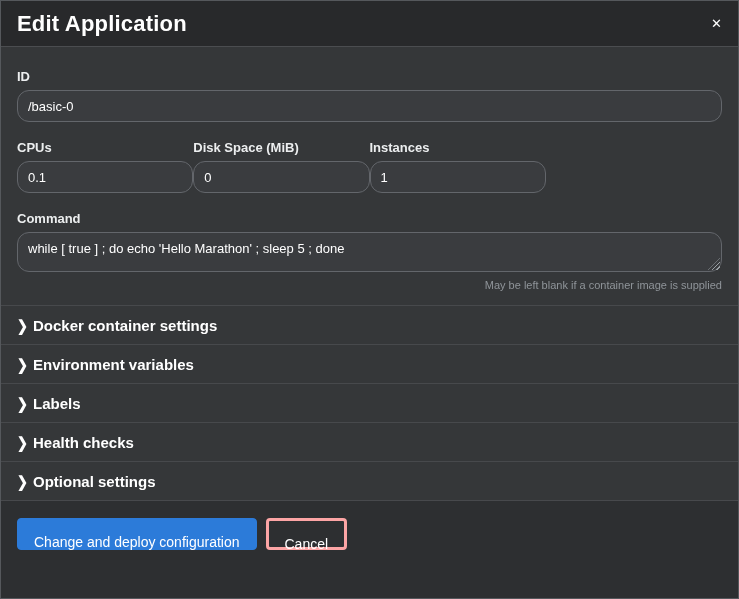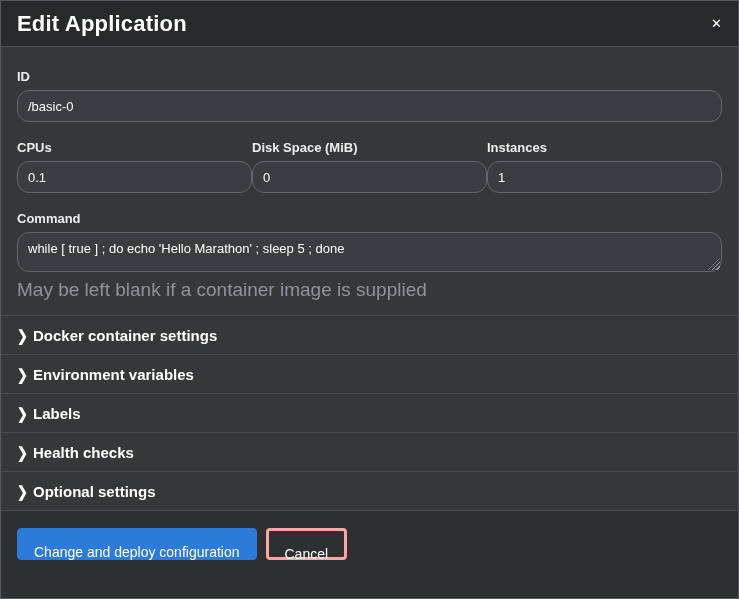--- a/index.html
+++ b/index.html
@@ -68,21 +68,21 @@
     border-radius: 12px;
     color: #ffffff;
     font-size: 13px;
     font-family: "Liberation Sans", sans-serif;
     padding: 7px 10px;
     outline: none;
   }
   .text-input { height: 32px; }
   .form-row {
     display: grid;
-    grid-template-columns: repeat(3, 1fr);
+    grid-template-columns: repeat(4, 1fr);
     margin-bottom: 18px;
   }
   .textarea-wrap { position: relative; }
   .text-area {
     height: 40px;
     resize: none;
     display: block;
     line-height: 1.4;
   }
   .resize-handle {
@@ -94,22 +94,23 @@
     clip-path: polygon(100% 0, 100% 100%, 0 100%);
     background: repeating-linear-gradient(
       135deg,
       transparent 0 2px,
       #9aa0a5 2px 3px
     );
     cursor: nwse-resize;
   }
   .help-text {
     margin-top: 7px;
-    font-size: 19px;
+    font-size: 11px;
     color: #8f9499;
+    text-align: right;
   }
   
   .sections { flex: 0 0 auto; }
   .section-row {
     height: 39px;
     display: flex;
     align-items: center;
     padding: 0 16px;
     border-top: 1px solid #47494c;
     cursor: pointer;

